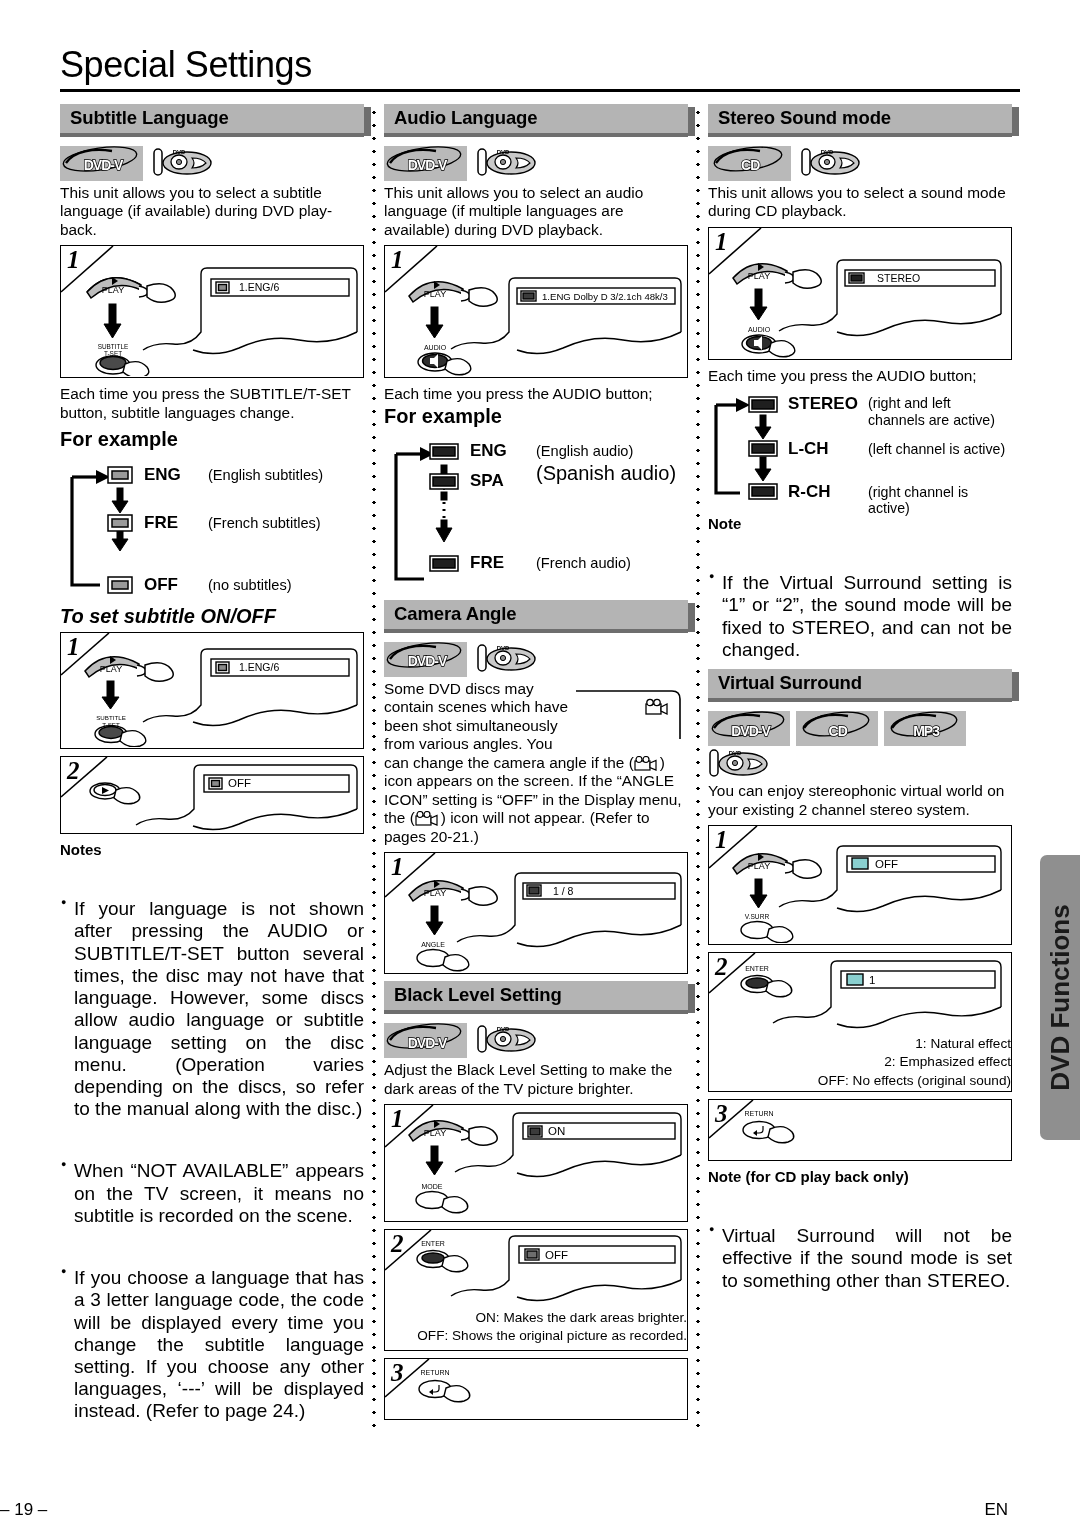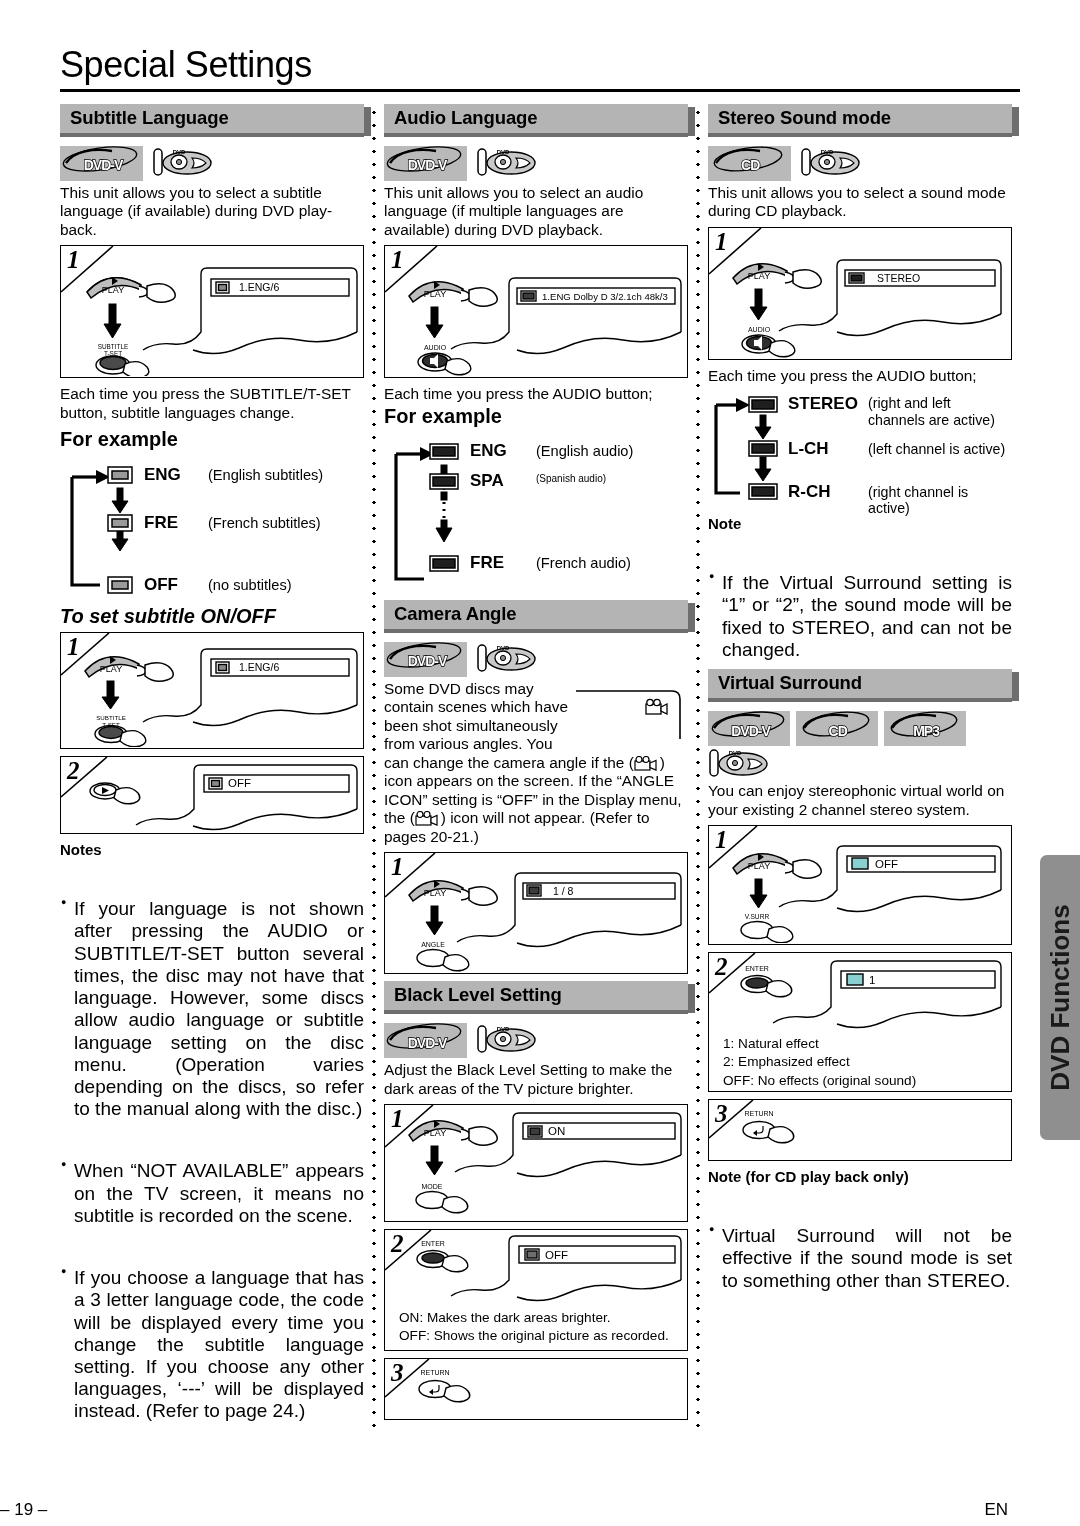--- a/index.html
+++ b/index.html
@@ -92,21 +92,21 @@
     padding-left: 14px; position: relative; margin-bottom: 1px; margin-top: 40px;
   }
   .note-item::before {
     content: "\25CF"; position: absolute; left: 1px; top: -1px; font-size: 9px;
   }
   .subhead-it {
     font-size: 20px; font-weight: bold; font-style: italic; margin: 5px 0 4px 0;
   }
   .forex { font-size: 20px; font-weight: bold; margin: 1px 0 2px 0; }
 
-  .plain-line { font-size: 13.6px; line-height: 1.35; }
+  .plain-line { font-size: 13.6px; line-height: 1.35; text-align: right; }
 
   
   .sidetab {
     position: absolute; right: 0px; top: 855px;
     width: 40px; height: 285px;
     background: #8f8f8f;
     border-radius: 7px 0 0 7px;
     display: flex; align-items: center; justify-content: center;
   }
   .sidetab span {
@@ -402,21 +402,21 @@
             <rect x="46" y="58" width="0" height="0"></rect>
           </g>
           <g fill="none" stroke="#000" stroke-width="1.5">
             <rect x="46" y="42" width="28" height="15" fill="#fff"></rect>
               <rect x="49" y="45" width="22" height="9" fill="#1f1f1f"></rect>
           </g>
         </svg>
         <div style="position:absolute;left:86px;top:9px;font-size:17px;font-weight:bold">ENG</div>
         <div style="position:absolute;left:152px;top:11px;font-size:14.6px">(English audio)</div>
         <div style="position:absolute;left:86px;top:39px;font-size:17px;font-weight:bold">SPA</div>
-        <div style="position:absolute;left:152px;top:41px;font-size:10px">(Spanish audio)</div>
+        <div style="position:absolute;left:152px;top:30px;font-size:20px">(Spanish audio)</div>
         <div style="position:absolute;left:86px;top:121px;font-size:17px;font-weight:bold">FRE</div>
         <div style="position:absolute;left:152px;top:123px;font-size:14.6px">(French audio)</div>
       </div>
 
       <div class="sec">
         <div class="sec-bar">Camera Angle</div>
       </div>
 
       <div class="badges">
         <div class="badge">

